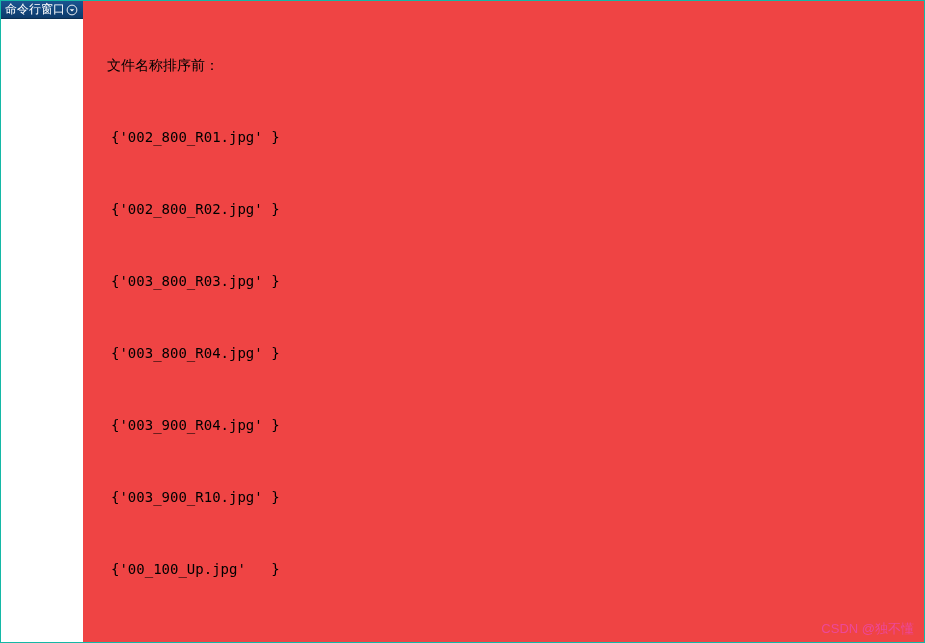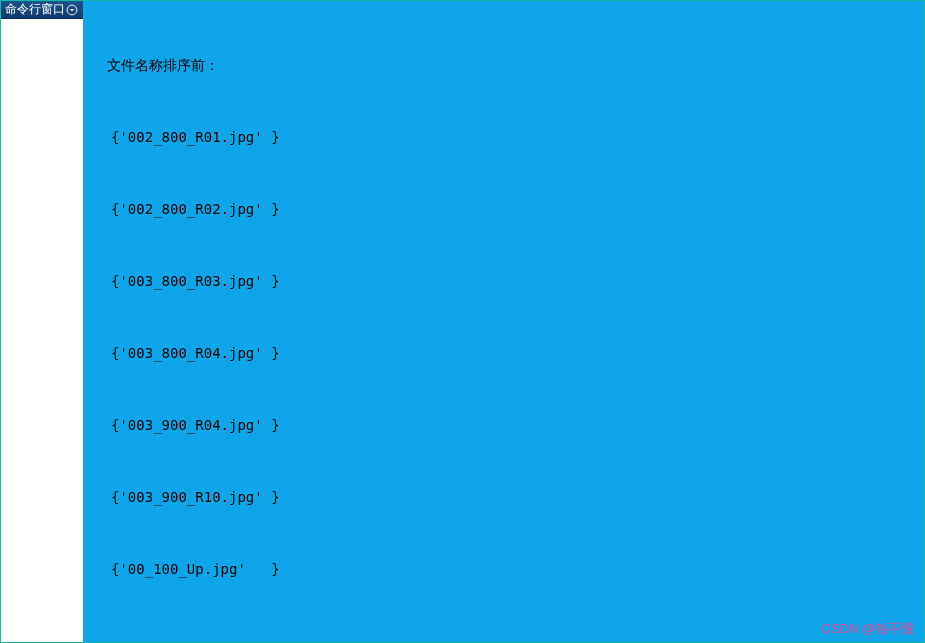--- a/index.html
+++ b/index.html
@@ -45,21 +45,21 @@
       align-items: center;
       justify-content: center;
       cursor: pointer;
     }
     .titlebar-icon svg {
       width: 12px;
       height: 12px;
     }
     .content {
       flex: 1;
-      background: #0ea5e9;
+      background: #ef4444;
       padding: 4px 2px 2px 2px;
       overflow: auto;
       display: flex;
       flex-direction: column;
     }
     .output-area {
       flex: 1;
       font-family: "SimSun", "Consolas", monospace;
       font-size: 14px;
       line-height: 24px;

